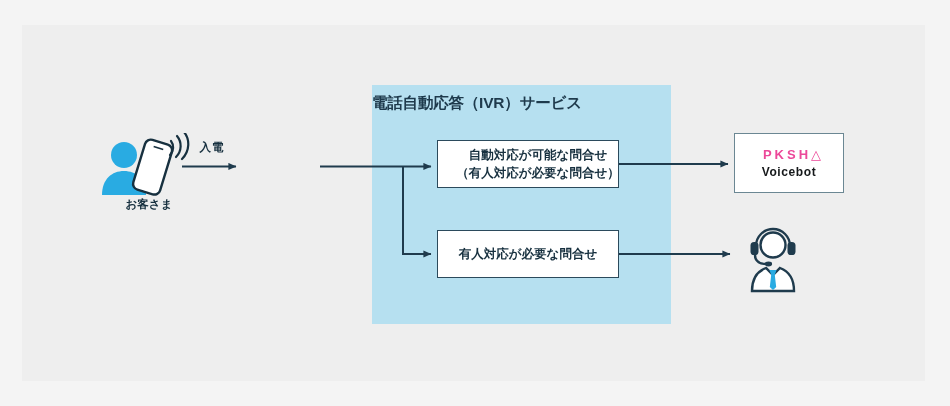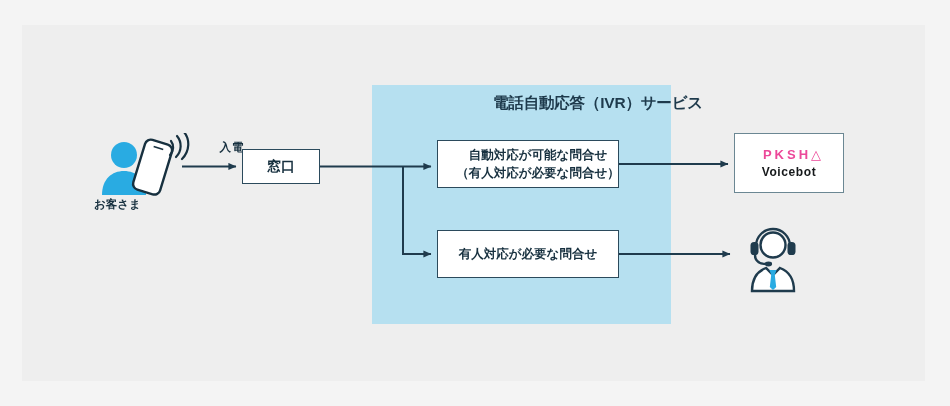--- a/index.html
+++ b/index.html
@@ -35,27 +35,26 @@
     top: 60px;
     width: 299px;
     height: 239px;
     background: #b6e0f0;
   }
   #ivr-title {
     position: absolute;
     left: 350px;
     top: 68px;
     width: 299px;
-    text-align: right;
+    text-align: left;
     font-size: 15.5px;
     font-weight: bold;
     color: #1e3a4c;
     letter-spacing: -0.2px;
     white-space: nowrap;
-    padding-left: 32px;
   }
   
   .dbox {
     position: absolute;
     background: #ffffff;
     border: 1.6px solid #2b4a5c;
     box-sizing: border-box;
     display: flex;
     align-items: center;
     justify-content: center;
@@ -127,37 +126,36 @@
     left: 72px;
     top: 108px;
     width: 110px;
     height: 88px;
   }
   #customer-label {
     position: absolute;
     left: 72px;
     top: 172px;
     width: 110px;
-    text-align: left;
+    text-align: center;
     font-size: 11.5px;
     font-weight: bold;
     color: #17303f;
     white-space: nowrap;
   }
   #innden-label {
     position: absolute;
     left: 160px;
     top: 115px;
     width: 60px;
     text-align: center;
     font-size: 11.5px;
     font-weight: bold;
     color: #17303f;
     letter-spacing: 1px;
-    padding-left: 20px;
   }
   #operator {
     position: absolute;
     left: 716px;
     top: 198px;
     width: 70px;
     height: 70px;
   }
   svg.conn { position: absolute; left: 0; top: 0; overflow: visible; }
 </style>
@@ -200,23 +198,20 @@
       <g fill="none" stroke="#17303f" stroke-width="2.2" stroke-linecap="round">
         <path d="M76,22 C80,18 80,12 77,8"></path>
         <path d="M82,24 C88,18 88,9 83,3"></path>
         <path d="M88,26 C96,18 96,6 90,-1"></path>
       </g>
     </svg>
     <div id="customer-label">お客さま</div>
 
     <div id="innden-label">入電</div>
 
-    <div class="dbox" id="box-madoguchi">
-      <span class="box-text">窓口</span>
-    </div>
 
     <div class="dbox" id="box-auto">
       <div>
         <span class="box-text">自動対応が可能な問合せ</span>
         <span class="box-text">（有人対応が必要な問合せ）</span>
       </div>
     </div>
 
     <div class="dbox" id="box-human">
       <div>

